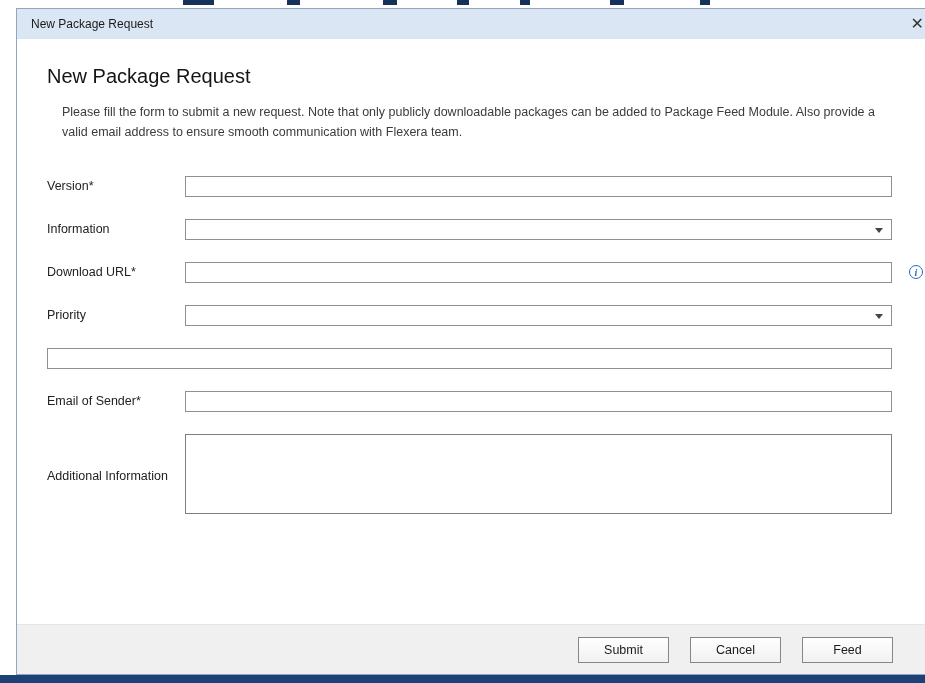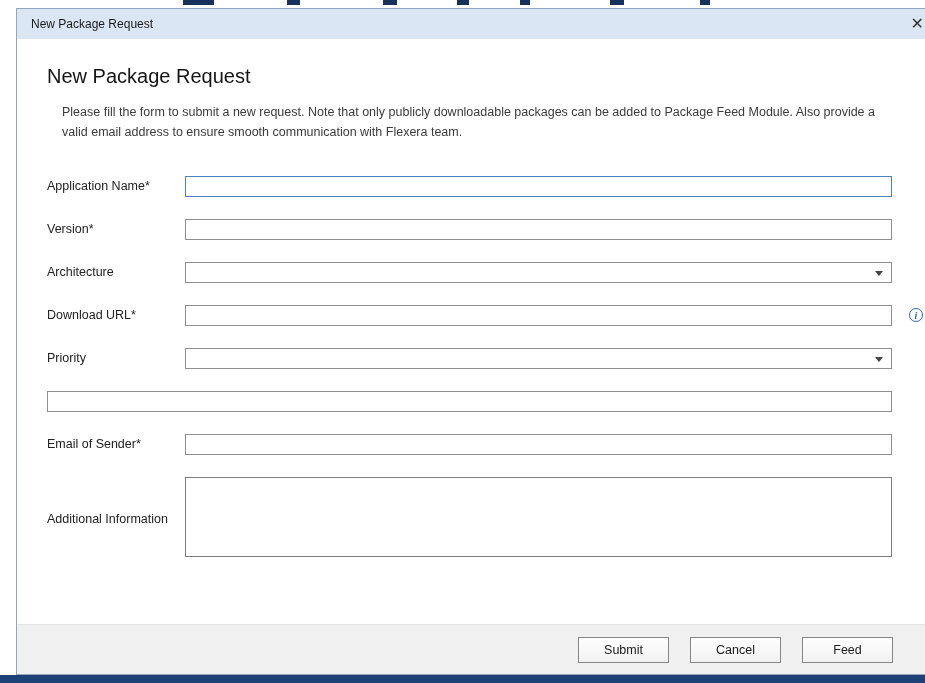--- a/index.html
+++ b/index.html
@@ -90,33 +90,29 @@
     <span class="titlebar-text">New Package Request</span>
     <button class="close-btn">✕</button>
   </div>
 
   <div class="dlg-body">
     <h1 class="page-title">New Package Request</h1>
     <p class="desc">Please fill the form to submit a new request. Note that only publicly downloadable packages can be added to Package Feed Module. Also provide a valid email address to ensure smooth communication with Flexera team.</p>
 
     <div class="form">
 
-      <div class="row">
-        <label>Application Name*</label>
-        <input type="text" class="txt focused" value="" style="">
-      </div>
 
       <div class="row">
         <label>Version*</label>
         <input type="text" class="txt" value="" style="">
       </div>
 
 
       <div class="row">
-        <label>Architecture</label>
+        <label>Information</label>
         <div class="combo">
           <span class="chevron"></span>
         </div>
       </div>
 
       <div class="row">
         <label>Download URL*</label>
         <input type="text" class="txt" value="" style="">
         <span class="info-icon">i</span>
       </div>

